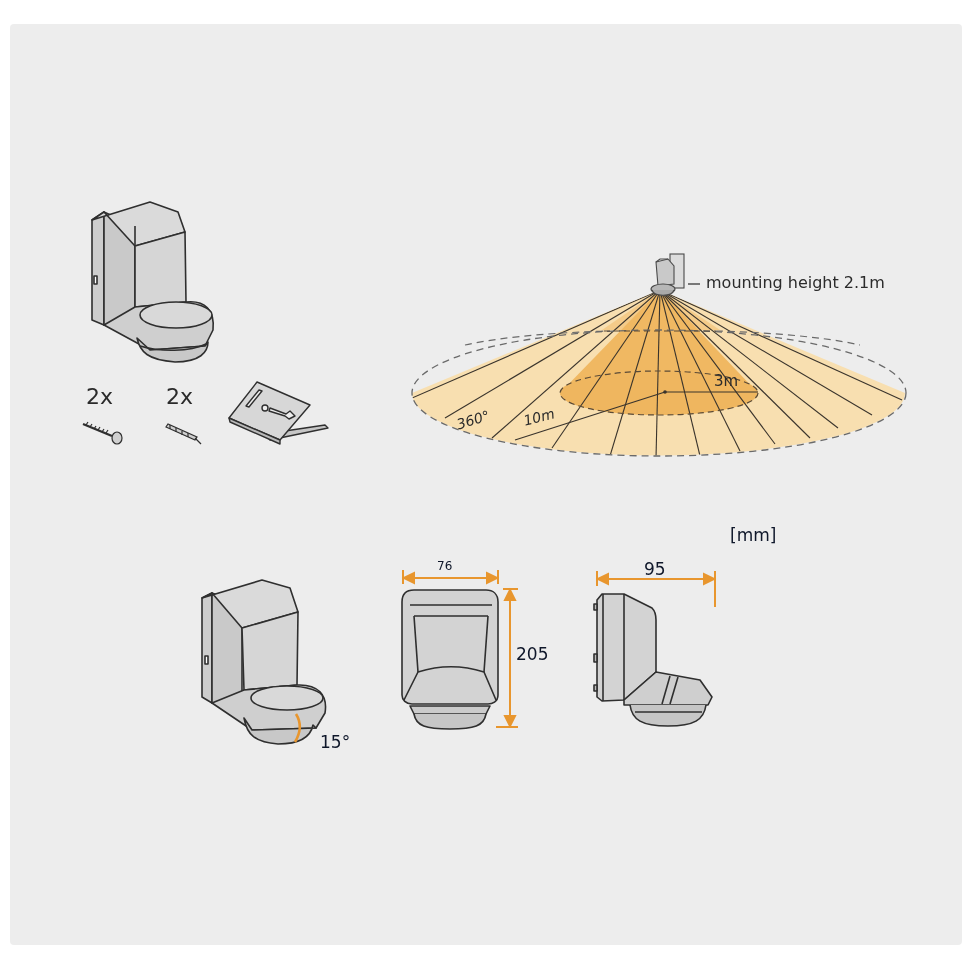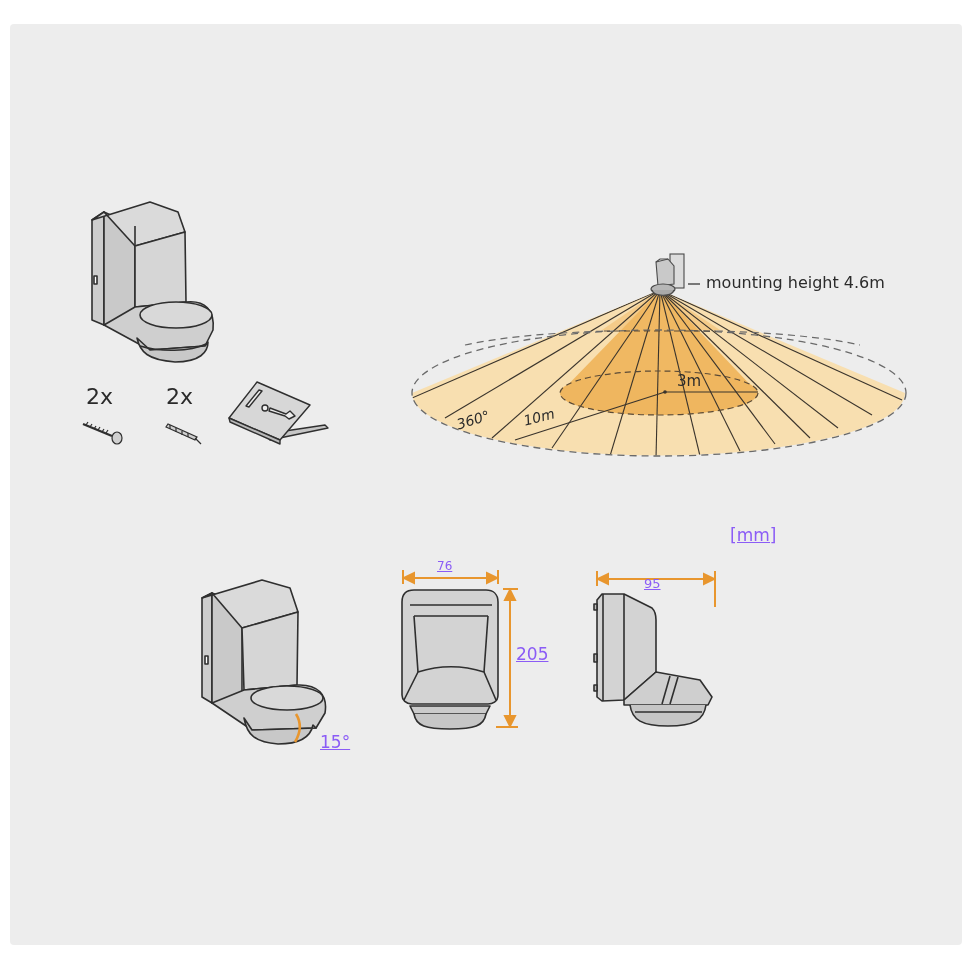--- a/index.html
+++ b/index.html
@@ -1,21 +1,21 @@
 <!DOCTYPE html>
 <html><head>
 <meta charset="utf-8">
 <style>
   html,body{margin:0;padding:0;background:#ffffff;}
   body{width:970px;height:971px;position:relative;overflow:hidden;font-family:"DejaVu Sans","Liberation Sans",sans-serif;}
   .panel{position:absolute;left:10px;top:24px;width:952px;height:921px;background:#ededed;border-radius:4px;}
   svg{position:absolute;left:0;top:0;}
   .lbl{position:absolute;white-space:nowrap;line-height:1;}
   .dark{color:#2b2b2b;}
-  .orange{color:#8b5cf6;text-decoration:underline;}
+  .orange{color:#0f172a;}
 </style>
 </head>
 <body>
 
 <div class="panel"></div>
 
 <svg width="970" height="971" viewBox="0 0 970 971">
   <defs>
     <clipPath id="coneClip">
       <path d="M660 290 L412 393 A245 62 0 0 0 905 393 Z"></path>
@@ -155,22 +155,22 @@
     <line x1="715" y1="571" x2="715" y2="607"></line>
     <line x1="602" y1="579" x2="710" y2="579"></line>
     <path d="M598 579 L608 574 L608 584 Z"></path>
     <path d="M714 579 L704 574 L704 584 Z"></path>
   </g>
 </svg>
 
 <div class="lbl dark" style="left:86px;top:386px;font-size:22px;">2x</div>
 <div class="lbl dark" style="left:166px;top:386px;font-size:22px;">2x</div>
 
-<div class="lbl dark" style="left:706px;top:275px;font-size:16px;">mounting height 4.6m</div>
-<div class="lbl dark" style="left:677px;top:374px;font-size:15px;">3m</div>
+<div class="lbl dark" style="left:706px;top:275px;font-size:16px;">mounting height 2.1m</div>
+<div class="lbl dark" style="left:714px;top:374px;font-size:15px;">3m</div>
 <div class="lbl dark" style="left:522px;top:414px;font-size:14px;font-style:italic;transform:rotate(-14deg);transform-origin:left top;">10m</div>
 <div class="lbl dark" style="left:455px;top:418px;font-size:14px;font-style:italic;transform:rotate(-17deg);transform-origin:left top;">360°</div>
 
 <div class="lbl orange" style="left:730px;top:527px;font-size:17px;">[mm]</div>
 <div class="lbl orange" style="left:437px;top:560px;font-size:12px;">76</div>
 <div class="lbl orange" style="left:516px;top:646px;font-size:17px;">205</div>
-<div class="lbl orange" style="left:644px;top:561px;font-size:13px;margin-top:16px;">95</div>
+<div class="lbl orange" style="left:644px;top:561px;font-size:17px;">95</div>
 <div class="lbl orange" style="left:320px;top:734px;font-size:17px;">15°</div>
 
 </body></html>

